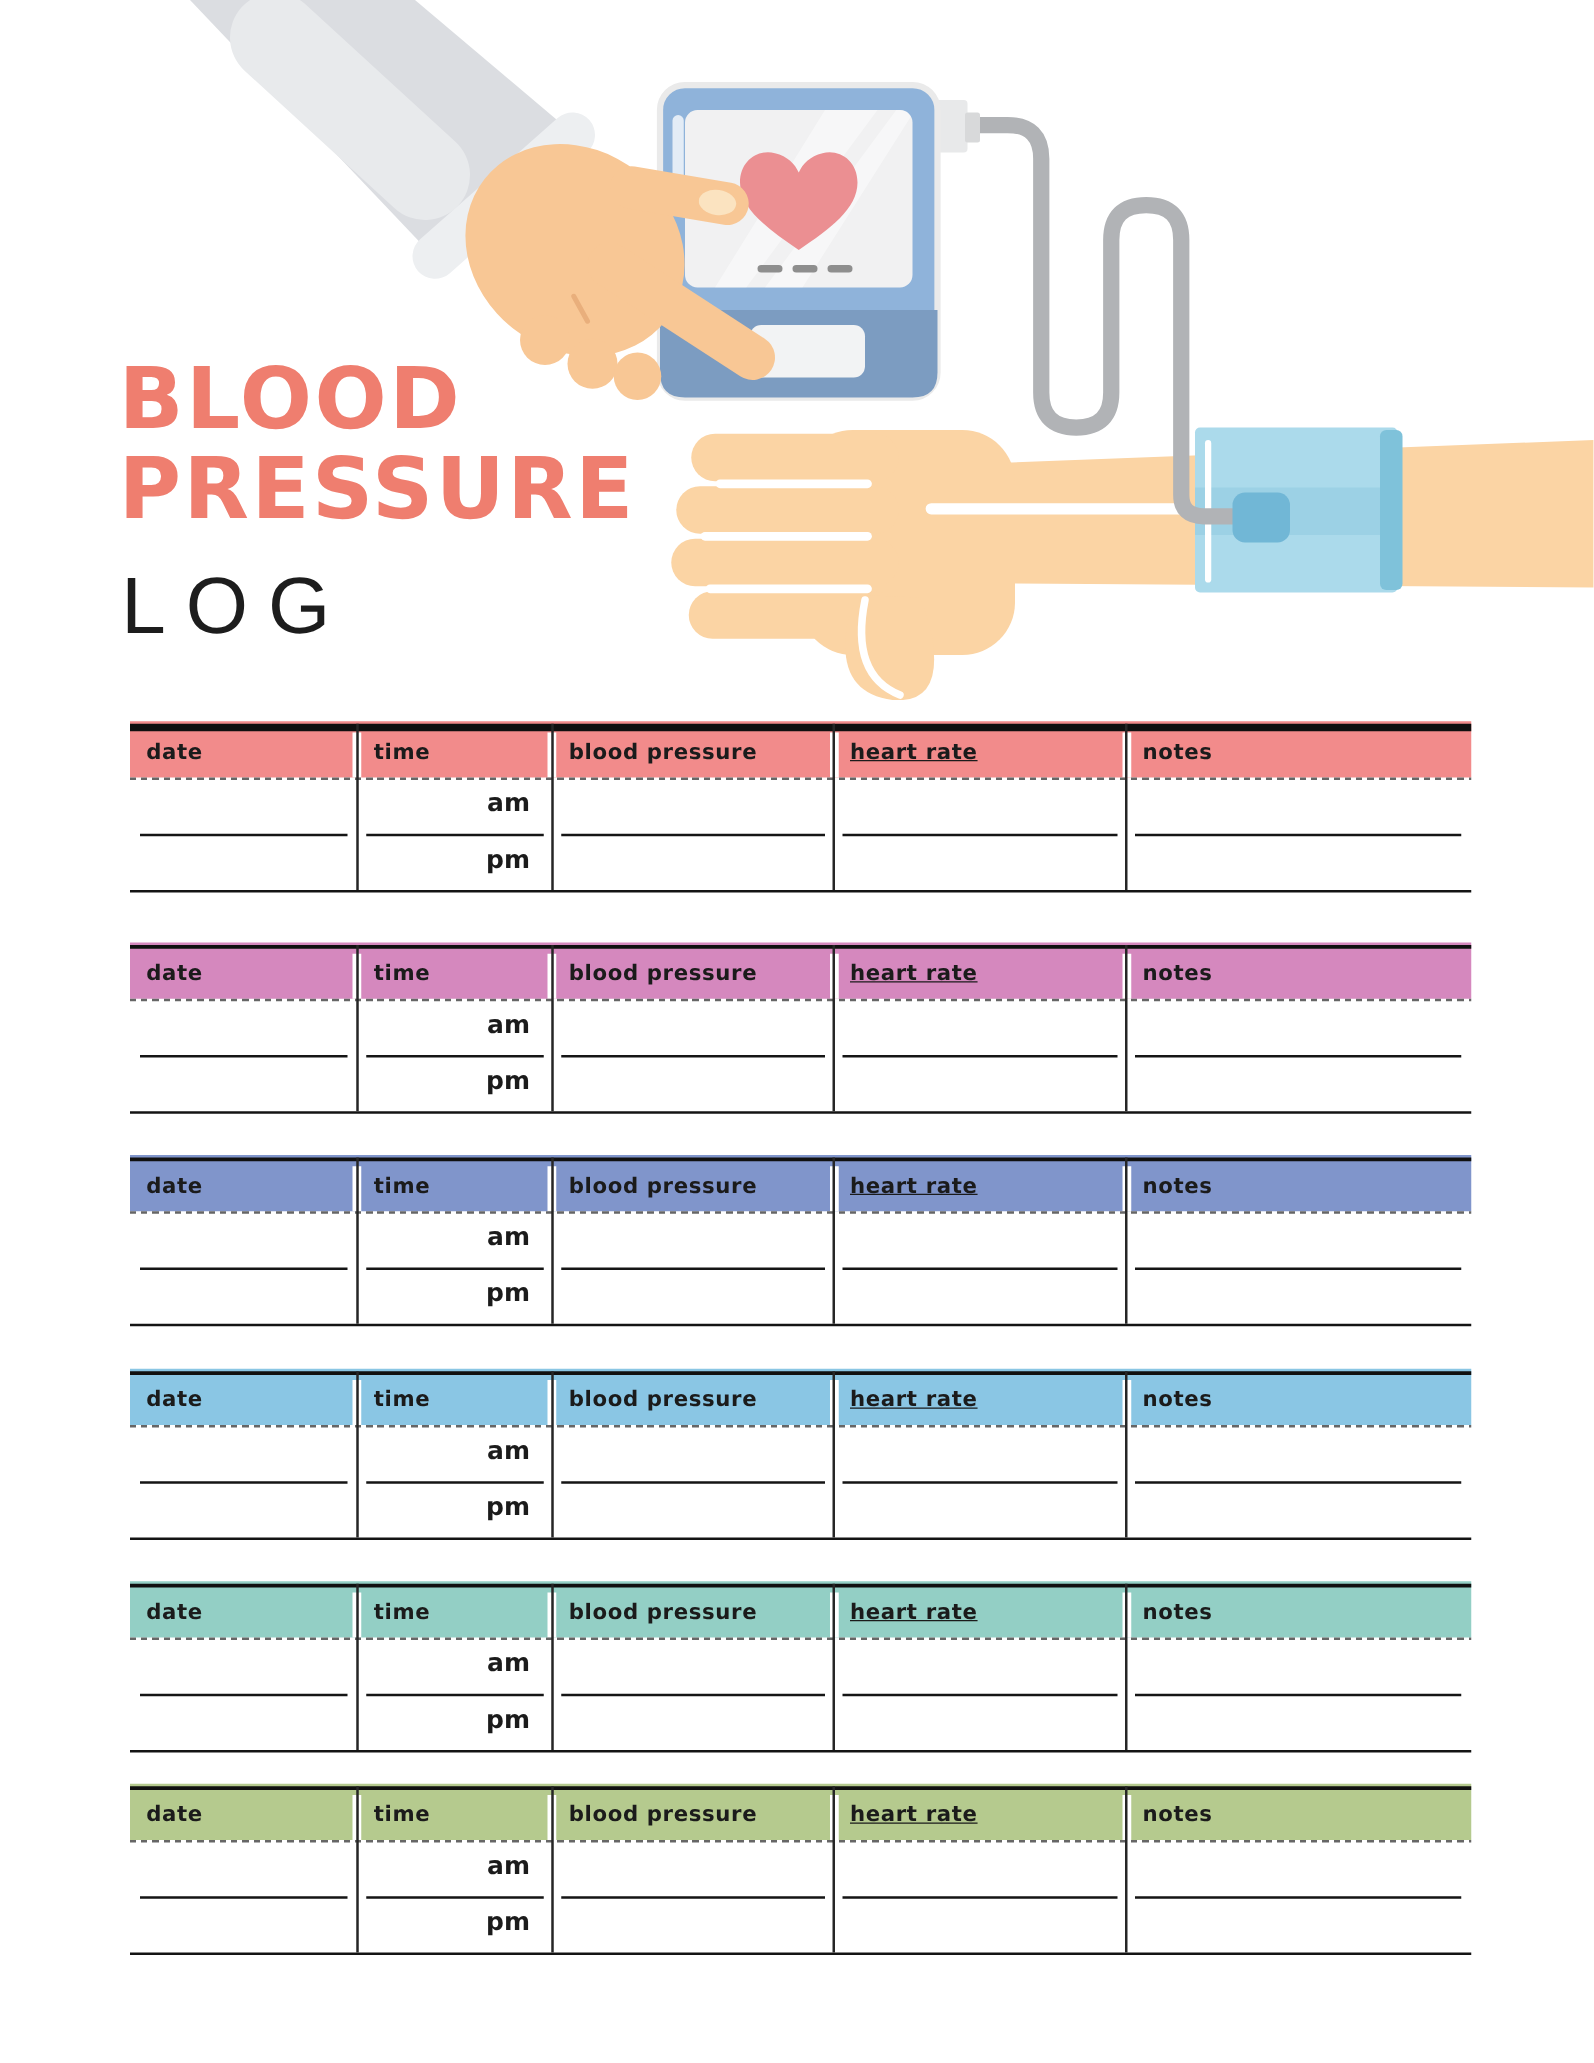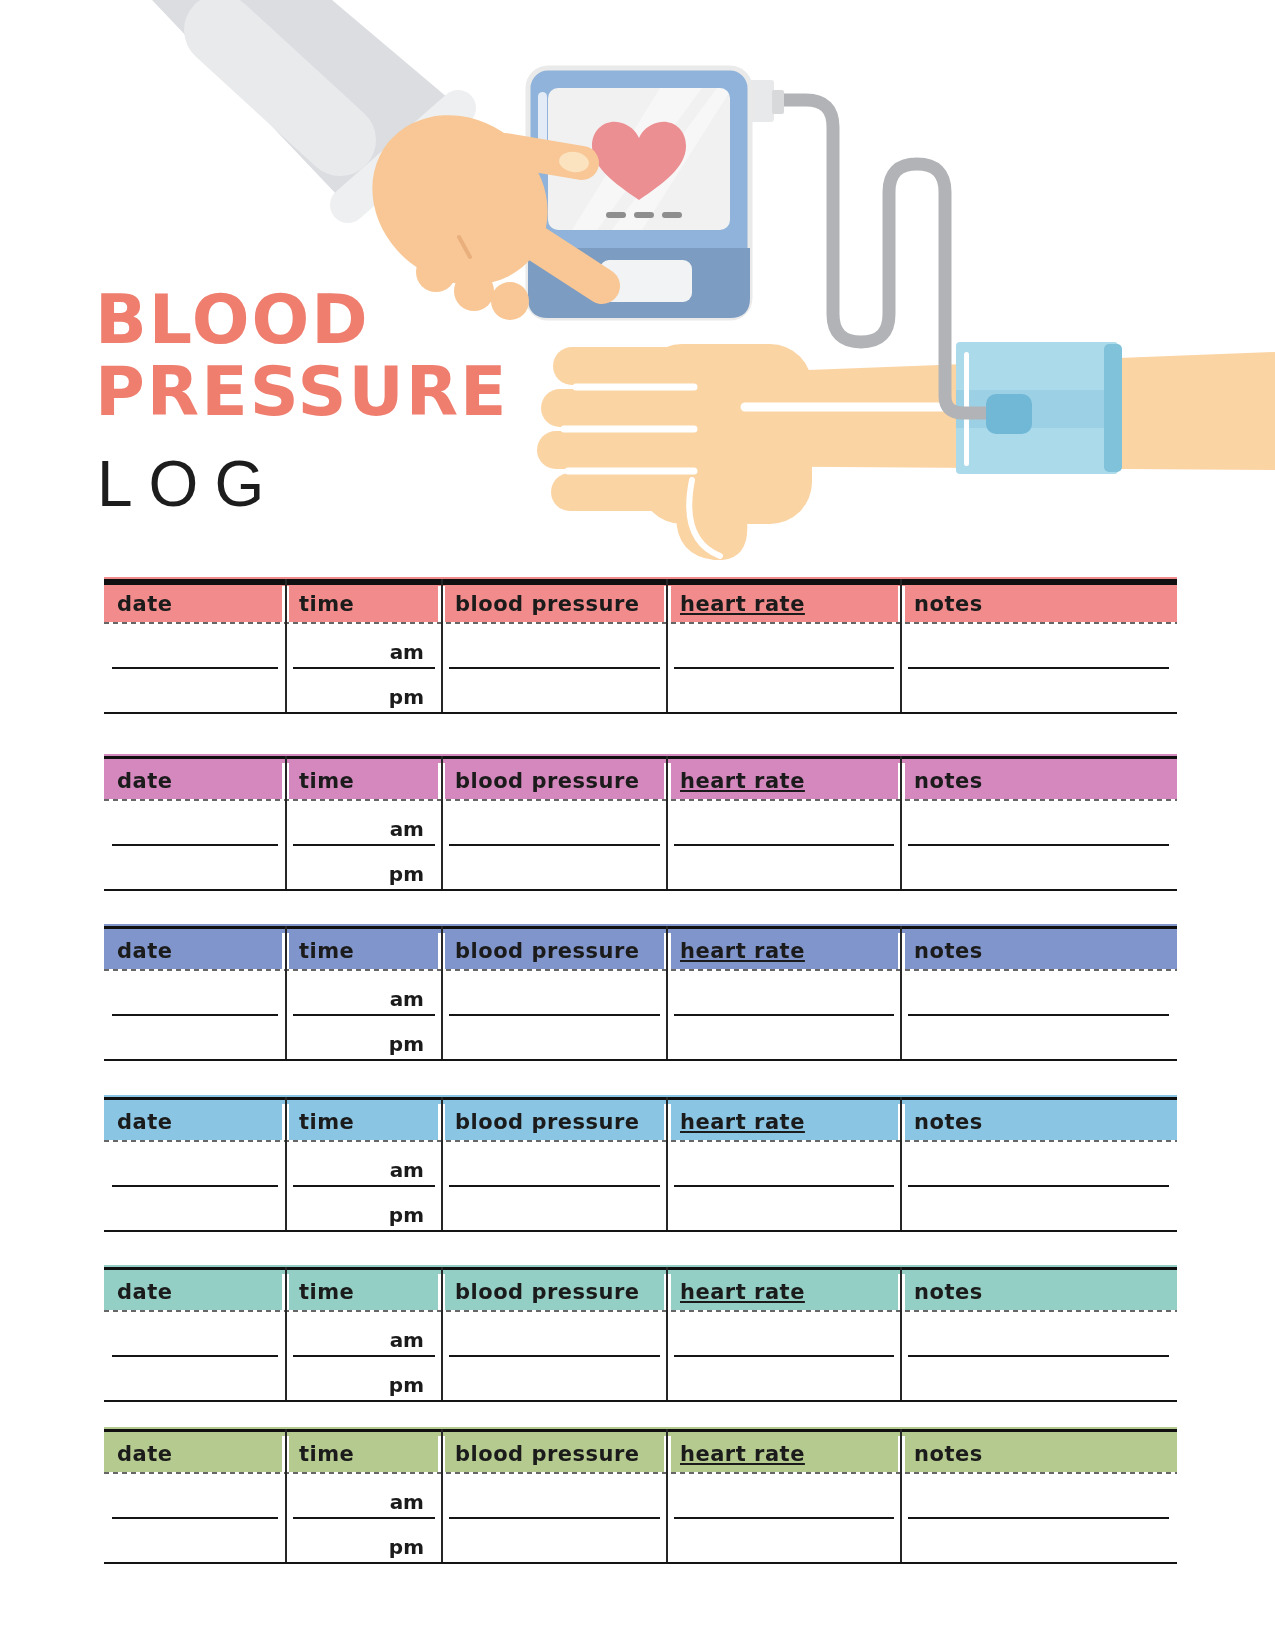--- a/index.html
+++ b/index.html
@@ -19,34 +19,34 @@
 
   
   .bp-table{position:absolute;left:104px;width:1073px;height:135px;
             border-bottom:2.5px solid #141414;box-sizing:content-box;}
   .band{position:absolute;top:0;left:0;right:0;height:45px;background:var(--hdr);}
   .bar{position:absolute;top:2px;left:0;right:0;height:3px;background:#101010;}
   .bp-table.first .bar{height:6px;}
   .gap{position:absolute;top:9px;bottom:0;width:7px;background:#ffffff;}
   .g1{left:calc(16.96% - 3.5px);} .g2{left:calc(31.50% - 3.5px);}
   .g3{left:calc(52.47% - 3.5px);} .g4{left:calc(74.28% - 3.5px);}
-  .hlabel{position:absolute;top:15px;font-size:21px;font-weight:700;color:#1b1b1b;letter-spacing:.5px;}
+  .hlabel{position:absolute;top:15px;font-size:17px;font-weight:700;color:#1b1b1b;letter-spacing:.5px;}
   .c0{left:13px;} .c1{left:calc(16.96% + 13px);} .c2{left:calc(31.50% + 13px);}
   .c3{left:calc(52.47% + 13px);text-decoration:underline;} .c4{left:calc(74.28% + 13px);}
   .dash{position:absolute;top:45px;left:0;right:0;height:2px;
         background-image:repeating-linear-gradient(90deg,#666 0 5px,transparent 5px 9px);}
   .row{position:absolute;left:0;right:0;height:45px;}
   .ram{top:47px;} .rpm{top:92px;}
   .uline{position:absolute;bottom:0;height:2px;background:#151515;}
   .u0{left:8px;width:calc(16.96% - 16px);}
   .u1{left:calc(16.96% + 7px);width:calc(14.54% - 14px);}
   .u2{left:calc(31.50% + 7px);width:calc(20.97% - 14px);}
   .u3{left:calc(52.47% + 7px);width:calc(21.81% - 14px);}
   .u4{left:calc(74.28% + 7px);width:calc(25.72% - 15px);}
-  .ampm{position:absolute;left:calc(16.96% + 4px);width:calc(14.54% - 22px);bottom:5px;
+  .ampm{position:absolute;left:calc(16.96% + 4px);width:calc(14.54% - 22px);bottom:15px;
         text-align:right;font-size:20px;font-weight:700;color:#1b1b1b;}
   .vsep{position:absolute;top:2px;bottom:0;width:2px;background:#262626;}
   .v1{left:calc(16.96% - 1px);} .v2{left:calc(31.50% - 1px);}
   .v3{left:calc(52.47% - 1px);} .v4{left:calc(74.28% - 1px);}
 
   
   .footer{position:absolute;top:1582px;left:0;width:100%;text-align:center;color:#141414;
           font-family:"DejaVu Serif","Liberation Serif",serif;font-style:italic;
           font-weight:700;font-size:31px;letter-spacing:1px;}
   .footer .heart{font-size:25px;vertical-align:9px;margin-left:7px;font-style:normal;}

